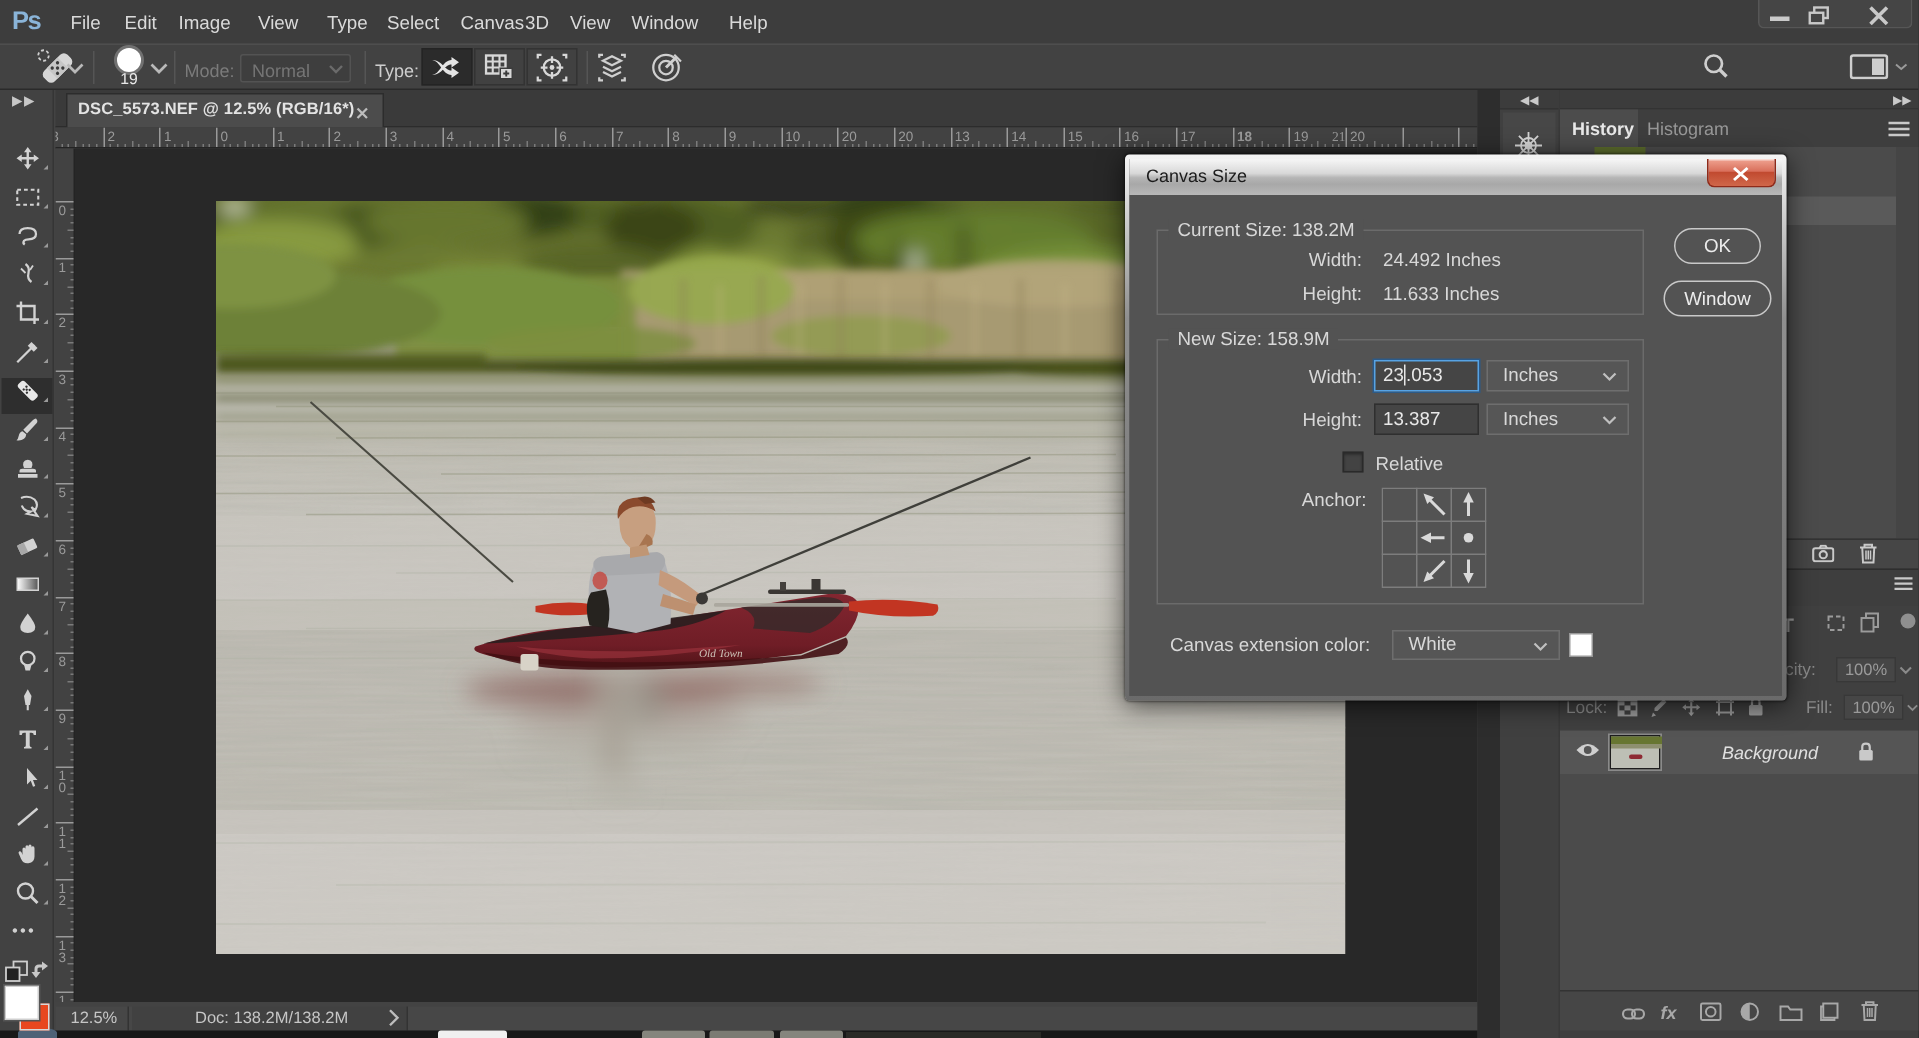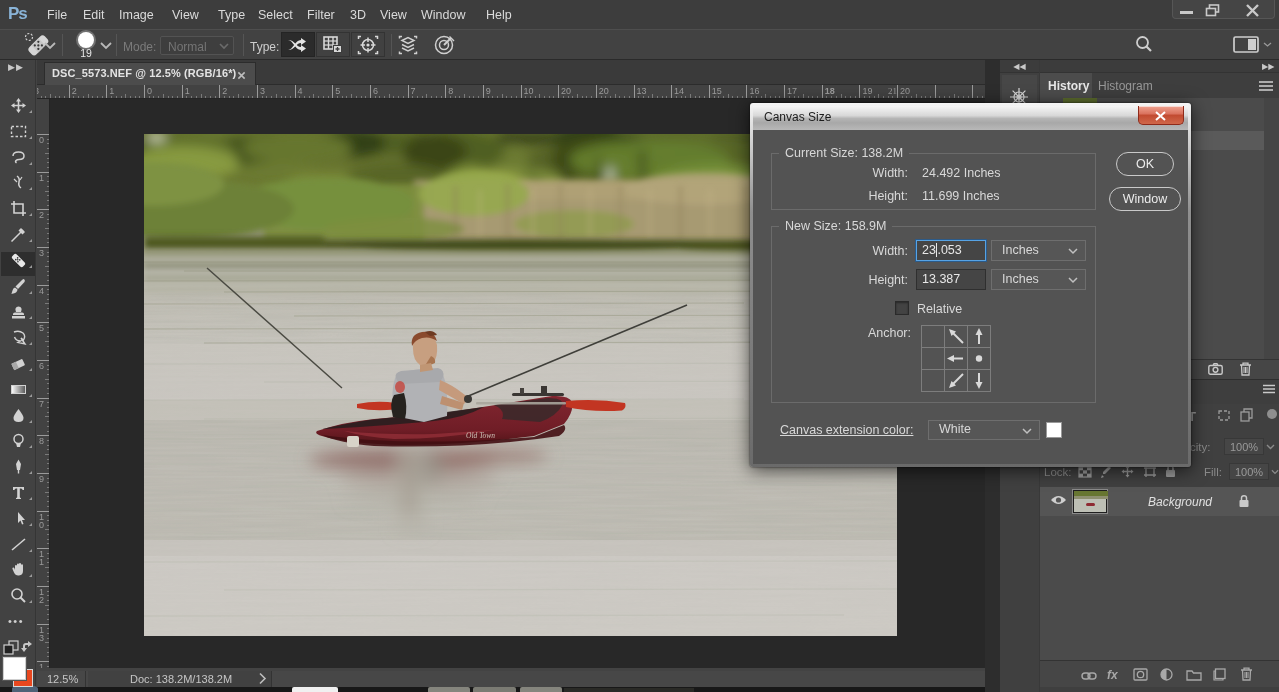--- a/index.html
+++ b/index.html
@@ -13,21 +13,21 @@
 
 <div class="abs" style="left:0;top:0;width:1279px;height:29px;background:#3d3d3d;"></div>
 <div class="abs" style="left:8px;top:4px;font-size:17px;font-weight:bold;color:#8ab4d8;letter-spacing:-1px;">Ps</div>
 <div class="abs txt" id="menus" style="left:0;top:8px;font-size:12.5px;color:#dadada;">
   <span class="abs" style="left:47px;">File</span>
   <span class="abs" style="left:83px;">Edit</span>
   <span class="abs" style="left:119px;">Image</span>
   <span class="abs" style="left:172px;">View</span>
   <span class="abs" style="left:218px;">Type</span>
   <span class="abs" style="left:258px;">Select</span>
-  <span class="abs" style="left:307px;">Filter</span>
+  <span class="abs" style="left:307px;">Canvas</span>
   <span class="abs" style="left:350px;">3D</span>
   <span class="abs" style="left:380px;">View</span>
   <span class="abs" style="left:421px;">Window</span>
   <span class="abs" style="left:486px;">Help</span>
 </div>
 
 <div class="abs" style="left:1172px;top:0px;width:103px;height:19px;border:1px solid #565656;border-top:none;border-radius:0 0 4px 4px;background:#454545;"></div>
 <div class="abs" style="left:1180px;top:11px;width:13px;height:3px;background:#c9c9c9;"></div>
 <svg class="abs" style="left:1205px;top:4px;" width="16" height="13" viewBox="0 0 16 13">
   <rect x="4.5" y="1" width="9" height="7" fill="none" stroke="#c9c9c9" stroke-width="1.6"></rect>
@@ -1029,21 +1029,21 @@
     <path d="M2 1 L11 9 M11 1 L2 9" stroke="#ffffff" stroke-width="2"></path>
   </svg>
 </div>
 <div class="abs" id="dlgbody" style="left:753px;top:130px;width:435px;height:334px;background:#535353;font-size:12.5px;color:#d8d8d8;">
 
   <div style="position:absolute;left:18px;top:23px;width:325px;height:57px;border:1px solid #6b6b6b;"></div>
   <div style="position:absolute;left:26px;top:16px;background:#535353;padding:0 6px;">Current Size: 138.2M</div>
   <div style="position:absolute;left:0;top:36px;width:155px;text-align:right;">Width:</div>
   <div style="position:absolute;left:169px;top:36px;">24.492 Inches</div>
   <div style="position:absolute;left:0;top:59px;width:155px;text-align:right;">Height:</div>
-  <div style="position:absolute;left:169px;top:59px;">11.699 Inches</div>
+  <div style="position:absolute;left:169px;top:59px;">11.633 Inches</div>
 
   <div style="position:absolute;left:363px;top:22px;width:58px;height:24px;border:1.5px solid #c9c9c9;border-radius:13px;text-align:center;line-height:22px;color:#ececec;">OK</div>
   <div style="position:absolute;left:356px;top:57px;width:72px;height:24px;border:1.5px solid #c9c9c9;border-radius:13px;text-align:center;line-height:22px;color:#ececec;">Window</div>
 
   <div style="position:absolute;left:18px;top:96px;width:325px;height:177px;border:1px solid #6b6b6b;"></div>
   <div style="position:absolute;left:26px;top:89px;background:#535353;padding:0 6px;">New Size: 158.9M</div>
   <div style="position:absolute;left:0;top:114px;width:155px;text-align:right;">Width:</div>
   <div style="position:absolute;left:163px;top:110px;width:70px;height:21px;background:#454545;border:1px solid #57a3e4;box-shadow:0 0 0 1px #2c5a88;color:#e8e8e8;padding:2px 0 0 5px;">23<span style="border-left:1px solid #e8e8e8;margin-left:0.5px;"></span>.053</div>
   <div style="position:absolute;left:238px;top:110px;width:95px;height:21px;background:#565656;border:1px solid #6e6e6e;padding:2px 0 0 10px;">Inches
     <svg style="position:absolute;right:7px;top:7px;" width="10" height="7" viewBox="0 0 10 7">
@@ -1078,21 +1078,21 @@
       <line x1="42" y1="33.5" x2="30" y2="33.5"></line>
         <path d="M26 33.5 L33 30 L33 37 Z" stroke="none"></path>
       <circle cx="58" cy="33.5" r="3.2" stroke="none"></circle>
       <line x1="42" y1="49" x2="30" y2="61"></line>
         <path d="M28 63 L30.5 56 L35 60.5 Z" stroke="none"></path>
       <line x1="58" y1="48" x2="58" y2="60"></line>
         <path d="M58 64 L54.5 57 L61.5 57 Z" stroke="none"></path>
     </g>
   </svg>
 
-  <div style="position:absolute;left:27px;top:293px;text-decoration:underline;">Canvas extension color:</div>
+  <div style="position:absolute;left:27px;top:293px;">Canvas extension color:</div>
   <div style="position:absolute;left:175px;top:290px;width:112px;height:20px;background:#565656;border:1px solid #6e6e6e;padding:1px 0 0 10px;">White
     <svg style="position:absolute;right:7px;top:7px;" width="10" height="7" viewBox="0 0 10 7">
         <path d="M1 1 L5 5 L9 1" fill="none" stroke="#c0c0c0" stroke-width="1.5"></path>
       </svg>
   </div>
   <div style="position:absolute;left:293px;top:292px;width:16px;height:16px;background:#ffffff;border:1px solid #999;"></div>
 </div>
 
 <div class="abs" style="left:8px;top:615px;font-size:11px;color:#d0d0d0;letter-spacing:1.5px;">•••</div>
 <svg class="abs" style="left:3px;top:640px;" width="32" height="16" viewBox="0 0 32 16">

